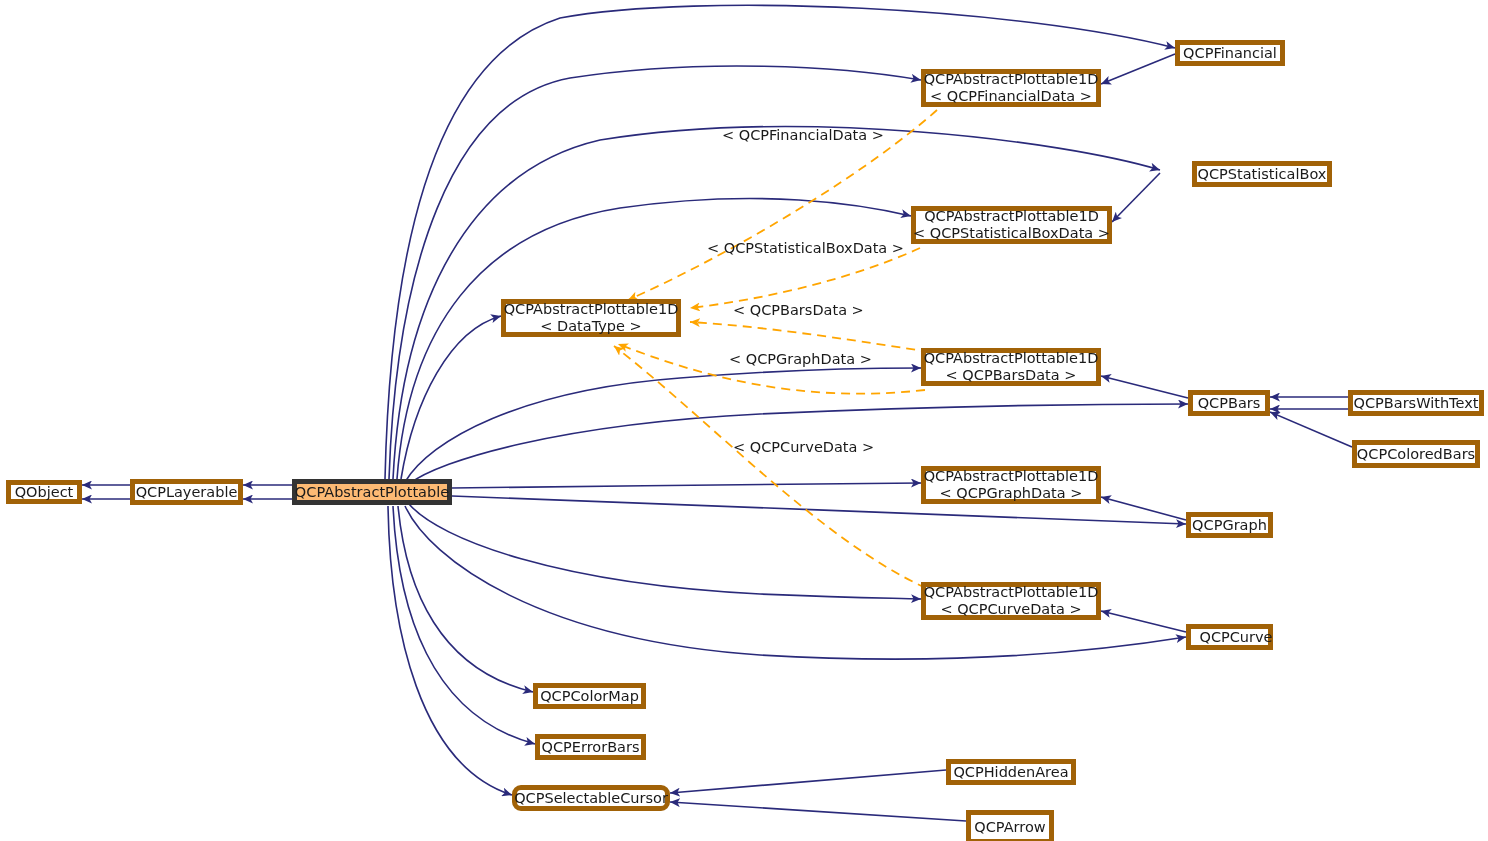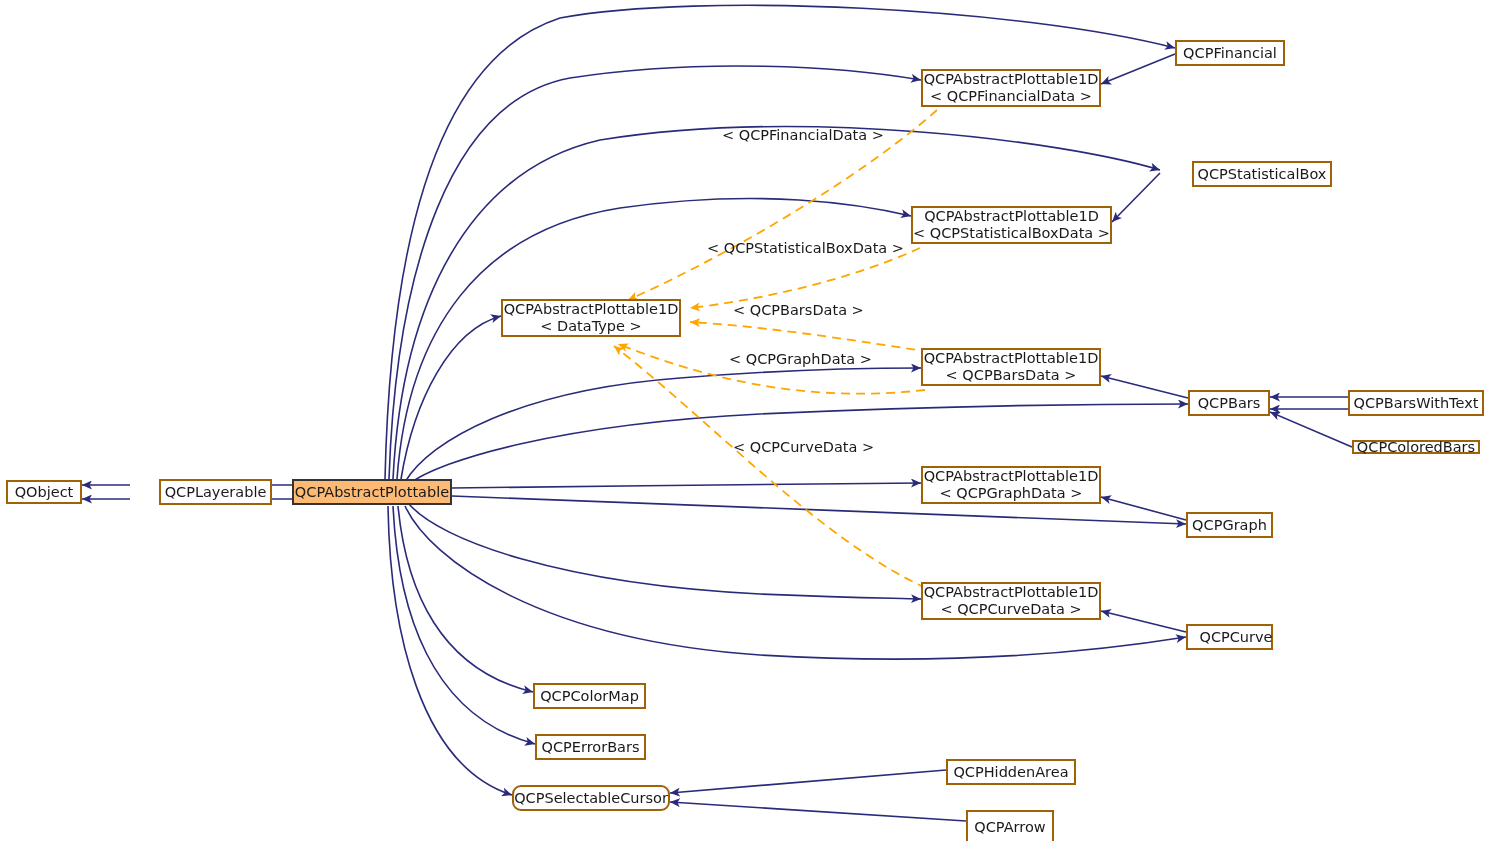--- a/index.html
+++ b/index.html
@@ -19,21 +19,21 @@
     position: absolute;
     left: 0;
     top: 0;
     width: 1488px;
     height: 841px;
     pointer-events: none;
   }
   .node {
     position: absolute;
     box-sizing: border-box;
-    border: 2px solid #a16207;
+    border: 5px solid #a16207;
     background: #ffffff;
     color: #1a1a1a;
     font-size: 14.5px;
     line-height: 17px;
     text-align: center;
     display: flex;
     flex-direction: column;
     align-items: center;
     justify-content: center;
     white-space: nowrap;
@@ -127,21 +127,21 @@
       <path d="M930,352 C840,338 760,326 690,322" marker-end="url(#arrowOrange)"></path>
       <path d="M925,390 C800,404 700,376 618,344" marker-end="url(#arrowOrange)"></path>
       <path d="M926,588 C820,540 710,420 614,346" marker-end="url(#arrowOrange)"></path>
     </g>
   </svg>
 
   <div id="node-layer">
       <div class="node" style="left: 6px; top: 480px; width: 76px; height: 24px;">
         <span class="ln">QObject</span>
       </div>
-      <div class="node" style="left: 130px; top: 479px; width: 113px; height: 26px; margin-left: 29px;">
+      <div class="node" style="left: 130px; top: 479px; width: 113px; height: 26px;">
         <span class="ln">QCPLayerable</span>
       </div>
       <div class="node highlight" style="left: 292px; top: 479px; width: 160px; height: 26px;">
         <span class="ln">QCPAbstractPlottable</span>
       </div>
       <div class="node" style="left: 501px; top: 299px; width: 180px; height: 38px;">
         <span class="ln">QCPAbstractPlottable1D</span>
         <span class="ln">&lt; DataType &gt;</span>
       </div>
       <div class="node" style="left: 921px; top: 69px; width: 180px; height: 38px;">
@@ -169,21 +169,21 @@
       </div>
       <div class="node" style="left: 1160px; top: 161px; width: 140px; height: 26px; margin-left: 32px;">
         <span class="ln">QCPStatisticalBox</span>
       </div>
       <div class="node" style="left: 1188px; top: 390px; width: 82px; height: 26px;">
         <span class="ln">QCPBars</span>
       </div>
       <div class="node" style="left: 1348px; top: 390px; width: 136px; height: 26px;">
         <span class="ln">QCPBarsWithText</span>
       </div>
-      <div class="node" style="left: 1352px; top: 440px; width: 128px; height: 14px;">
+      <div class="node" style="left: 1352px; top: 440px; width: 128px; height: 28px;">
         <span class="ln">QCPColoredBars</span>
       </div>
       <div class="node" style="left: 1186px; top: 512px; width: 87px; height: 26px;">
         <span class="ln">QCPGraph</span>
       </div>
       <div class="node" style="left: 1186px; top: 624px; width: 87px; height: 26px; padding-left: 13px;">
         <span class="ln">QCPCurve</span>
       </div>
       <div class="node" style="left: 533px; top: 683px; width: 113px; height: 26px;">
         <span class="ln">QCPColorMap</span>

